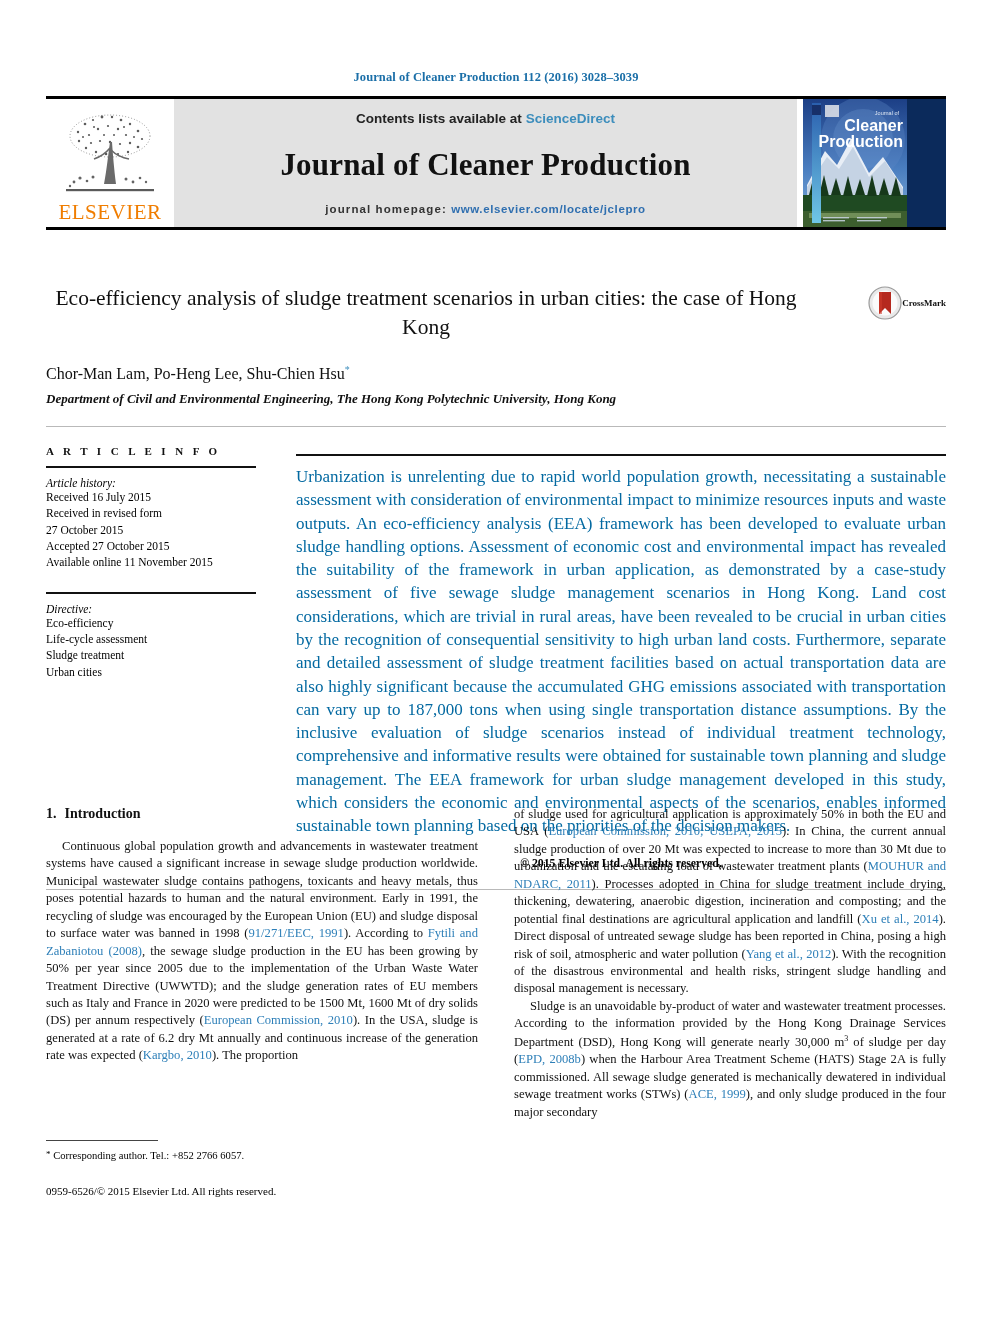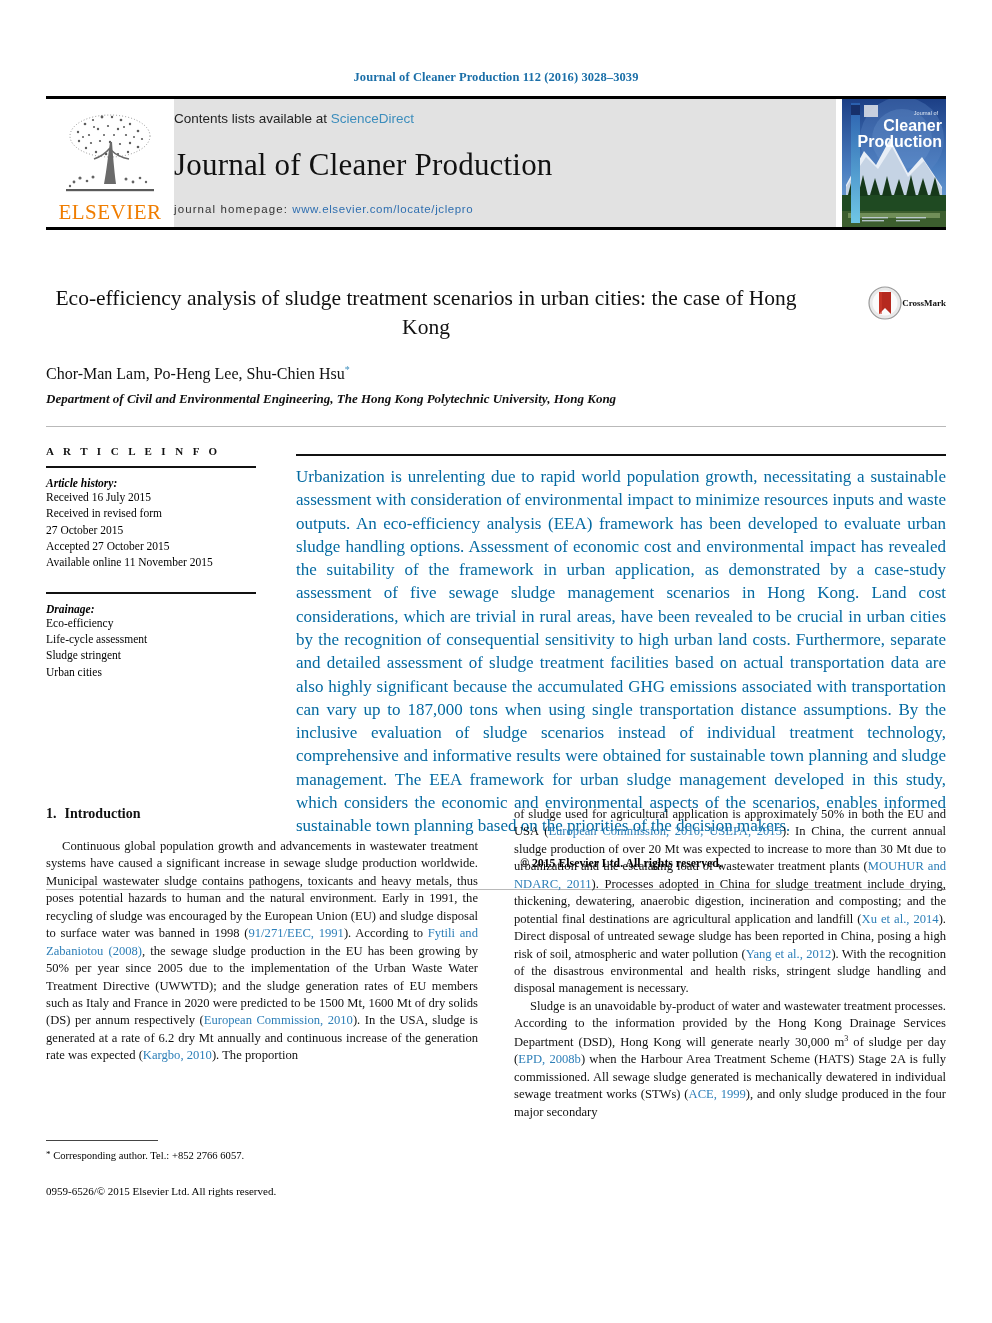--- a/index.html
+++ b/index.html
@@ -72,24 +72,25 @@
     letter-spacing: 0.5px;
     color: #f07d00;
     line-height: 1;
     padding-bottom: 4px;
   }
   .masthead-center {
     flex: 1 1 auto;
     background: #e2e2e2;
     display: flex;
     flex-direction: column;
-    align-items: flex-start;
+    align-items: center;
     justify-content: space-between;
     padding: 12px 0 12px 0;
     box-sizing: border-box;
+    font-weight: bold;
   }
   .contents-line {
     font-family: "Liberation Sans", sans-serif;
     font-size: 13.5px;
     color: #222;
   }
   .contents-line .sd {
     color: #3c8dbc;
   }
   .journal-title {
@@ -108,20 +109,21 @@
     color: #2f6fb0;
     letter-spacing: 0.6px;
   }
   .cover-thumb {
     width: 104px;
     flex: 0 0 104px;
     position: relative;
     overflow: hidden;
     background: #0b2a5b;
     margin-left: 6px;
+    padding-left: 39px;
   }
   .cover-inner { position:absolute; inset:0; }
 
   
   .title-block {
     position: absolute;
     top: 284px;
     left: 46px;
     width: 900px;
   }
@@ -200,21 +202,21 @@
     letter-spacing: 3.4px;
     color: #111;
   }
   .hr-dark {
     height: 2px;
     background: #111;
     margin: 9px 0 9px 0;
   }
   .meta-title {
     font-style: italic;
-    font-weight: bold;
+    font-weight: normal;
     font-size: 11.5px;
   }
   .meta-list {
     font-size: 11.5px;
     line-height: 1.42;
   }
   .meta-gap { height: 12px; }
   .abstract-text {
     font-size: 17px;
     line-height: 1.37;
@@ -447,25 +449,25 @@
         <div class="meta-title">Article history:</div>
         <div class="meta-list">
           <div>Received 16 July 2015</div>
           <div>Received in revised form</div>
           <div>27 October 2015</div>
           <div>Accepted 27 October 2015</div>
           <div>Available online 11 November 2015</div>
         </div>
         <div class="meta-gap"></div>
         <div class="hr-dark"></div>
-        <div class="meta-title">Drainage:</div>
+        <div class="meta-title">Directive:</div>
         <div class="meta-list">
           <div>Eco-efficiency</div>
           <div>Life-cycle assessment</div>
-          <div>Sludge stringent</div>
+          <div>Sludge treatment</div>
           <div>Urban cities</div>
         </div>
       </div>
 
       <div class="col-abs">
         <div class="hr-dark"></div>
         <div class="abstract-text">Urbanization is unrelenting due to rapid world population growth, necessitating a sustainable assessment with consideration of environmental impact to minimize resources inputs and waste outputs. An eco-efficiency analysis (EEA) framework has been developed to evaluate urban sludge handling options. Assessment of economic cost and environmental impact has revealed the suitability of the framework in urban application, as demonstrated by a case-study assessment of five sewage sludge management scenarios in Hong Kong. Land cost considerations, which are trivial in rural areas, have been revealed to be crucial in urban cities by the recognition of consequential sensitivity to high urban land costs. Furthermore, separate and detailed assessment of sludge treatment facilities based on actual transportation data are also highly significant because the accumulated GHG emissions associated with transportation can vary up to 187,000 tons when using single transportation distance assumptions. By the inclusive evaluation of sludge scenarios instead of individual treatment technology, comprehensive and informative results were obtained for sustainable town planning and sludge management. The EEA framework for urban sludge management developed in this study, which considers the economic and environmental aspects of the scenarios, enables informed sustainable town planning based on the priorities of the decision makers.</div>
         <div class="copyright">© 2015 Elsevier Ltd. All rights reserved.</div>
       </div>
 

